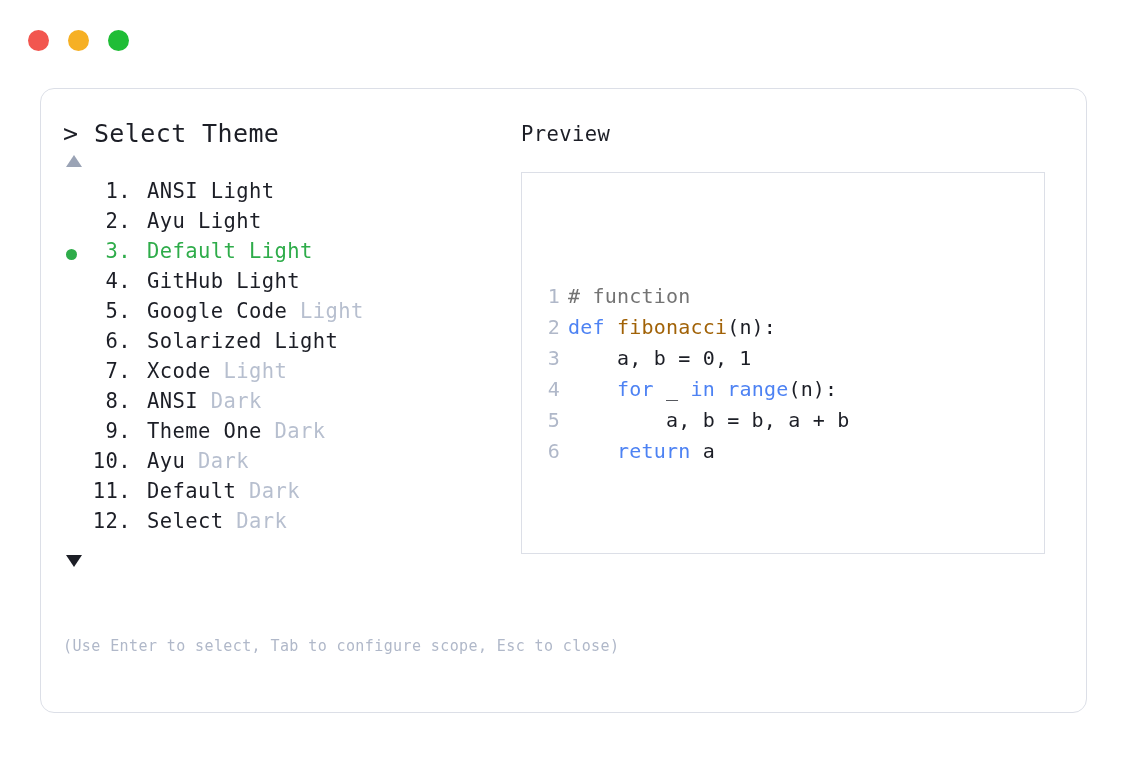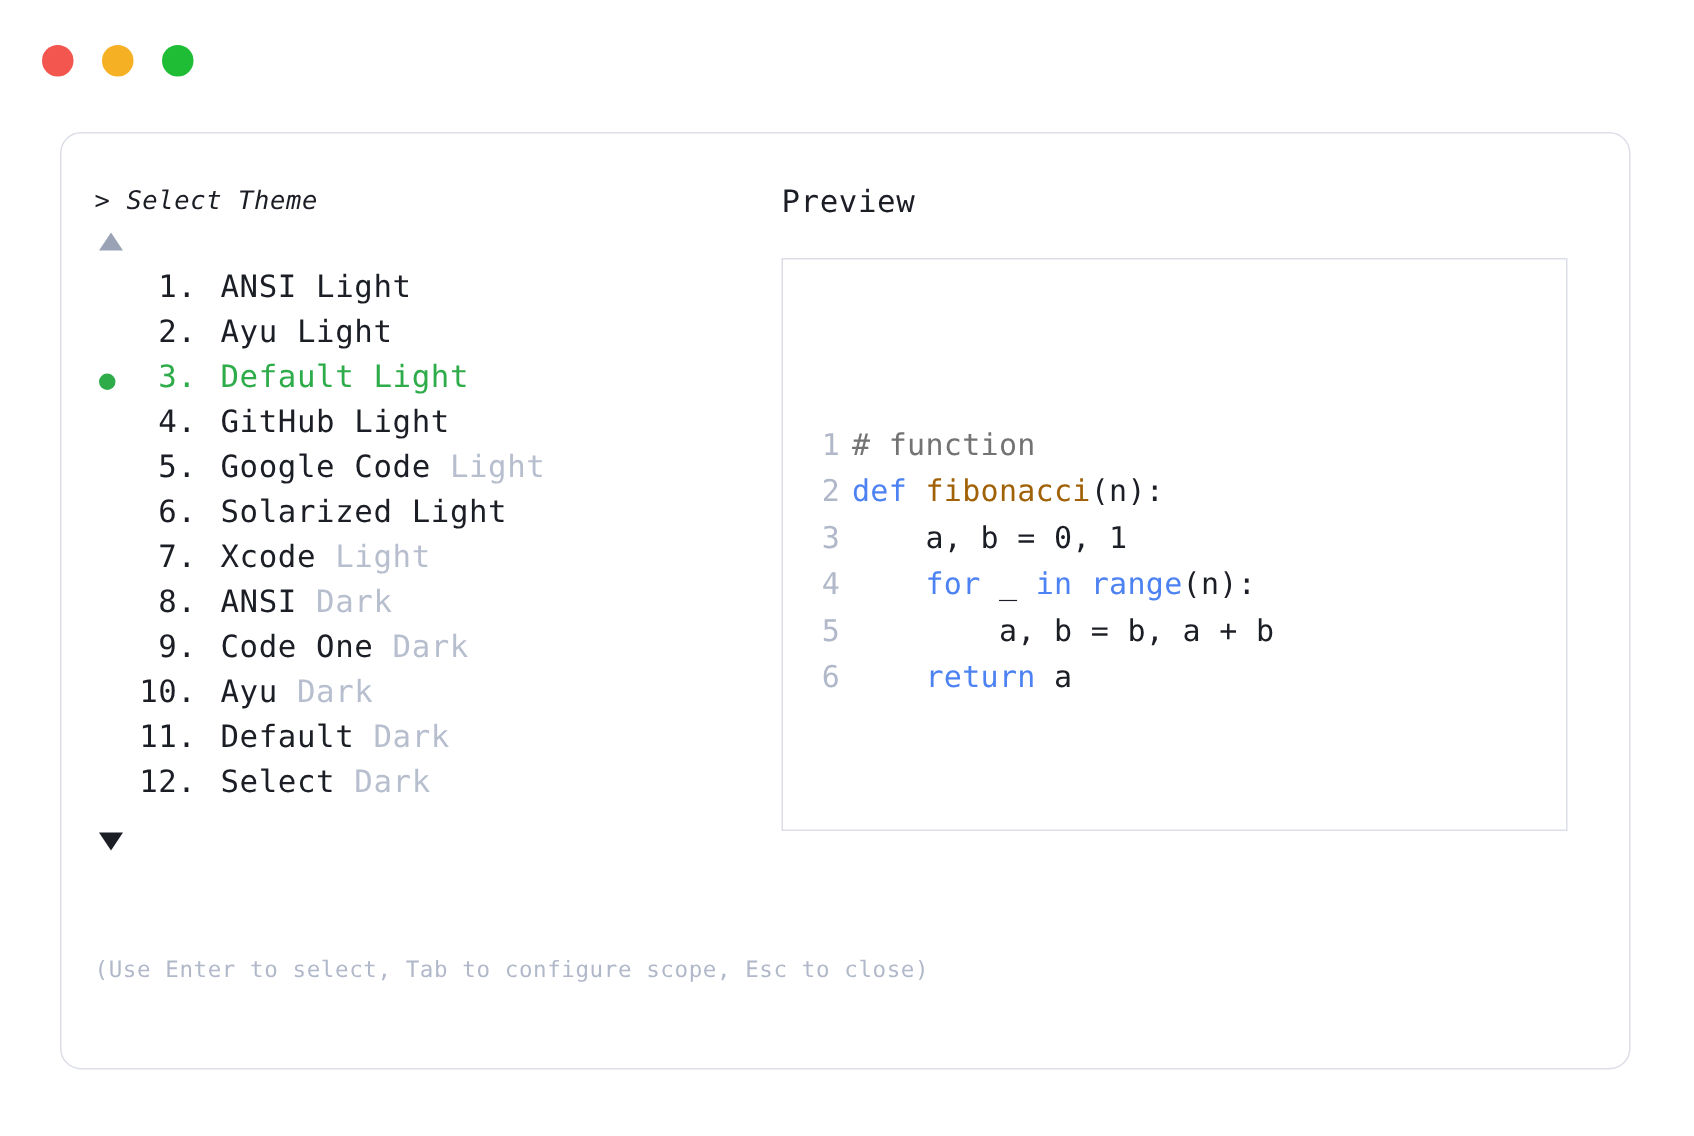--- a/index.html
+++ b/index.html
@@ -45,26 +45,25 @@
   }
 
   
   .left-col {
     position: absolute;
     left: 22px;
     top: 32px;
     width: 470px;
   }
   .prompt-header {
-    font-size: 17px;
+    font-size: 25px;
     color: #1c1e26;
     letter-spacing: 0.4px;
     white-space: pre;
     line-height: 26px;
-    font-style: italic;
   }
   .scroll-arrow {
     width: 0;
     height: 0;
     margin-left: 3px;
   }
   .scroll-arrow.up {
     margin-top: 8px;
     border-left: 8px solid transparent;
     border-right: 8px solid transparent;
@@ -204,21 +203,21 @@
 
     <ul class="theme-list" id="theme-list">
         <li class="theme-item"><span class="bullet-slot"></span><span class="idx">1.</span><span class="idx-dot"> </span><span class="tname">ANSI</span><span> </span><span class="variant strong">Light</span></li>
         <li class="theme-item"><span class="bullet-slot"></span><span class="idx">2.</span><span class="idx-dot"> </span><span class="tname">Ayu</span><span> </span><span class="variant strong">Light</span></li>
         <li class="theme-item selected"><span class="bullet-slot"><span class="bullet"></span></span><span class="idx">3.</span><span class="idx-dot"> </span><span class="tname">Default</span><span> </span><span class="variant strong">Light</span></li>
         <li class="theme-item"><span class="bullet-slot"></span><span class="idx">4.</span><span class="idx-dot"> </span><span class="tname">GitHub</span><span> </span><span class="variant strong">Light</span></li>
         <li class="theme-item"><span class="bullet-slot"></span><span class="idx">5.</span><span class="idx-dot"> </span><span class="tname">Google Code</span><span> </span><span class="variant">Light</span></li>
         <li class="theme-item"><span class="bullet-slot"></span><span class="idx">6.</span><span class="idx-dot"> </span><span class="tname">Solarized</span><span> </span><span class="variant strong">Light</span></li>
         <li class="theme-item"><span class="bullet-slot"></span><span class="idx">7.</span><span class="idx-dot"> </span><span class="tname">Xcode</span><span> </span><span class="variant">Light</span></li>
         <li class="theme-item"><span class="bullet-slot"></span><span class="idx">8.</span><span class="idx-dot"> </span><span class="tname">ANSI</span><span> </span><span class="variant">Dark</span></li>
-        <li class="theme-item"><span class="bullet-slot"></span><span class="idx">9.</span><span class="idx-dot"> </span><span class="tname">Code One</span><span> </span><span class="variant">Dark</span></li>
+        <li class="theme-item"><span class="bullet-slot"></span><span class="idx">9.</span><span class="idx-dot"> </span><span class="tname">Theme One</span><span> </span><span class="variant">Dark</span></li>
         <li class="theme-item"><span class="bullet-slot"></span><span class="idx">10.</span><span class="idx-dot"> </span><span class="tname">Ayu</span><span> </span><span class="variant">Dark</span></li>
         <li class="theme-item"><span class="bullet-slot"></span><span class="idx">11.</span><span class="idx-dot"> </span><span class="tname">Default</span><span> </span><span class="variant">Dark</span></li>
         <li class="theme-item"><span class="bullet-slot"></span><span class="idx">12.</span><span class="idx-dot"> </span><span class="tname">Select</span><span> </span><span class="variant">Dark</span></li>
       </ul>
 
     <div class="scroll-arrow down"></div>
   </div>
 
   <div class="hint">(Use Enter to select, Tab to configure scope, Esc to close)</div>
 

